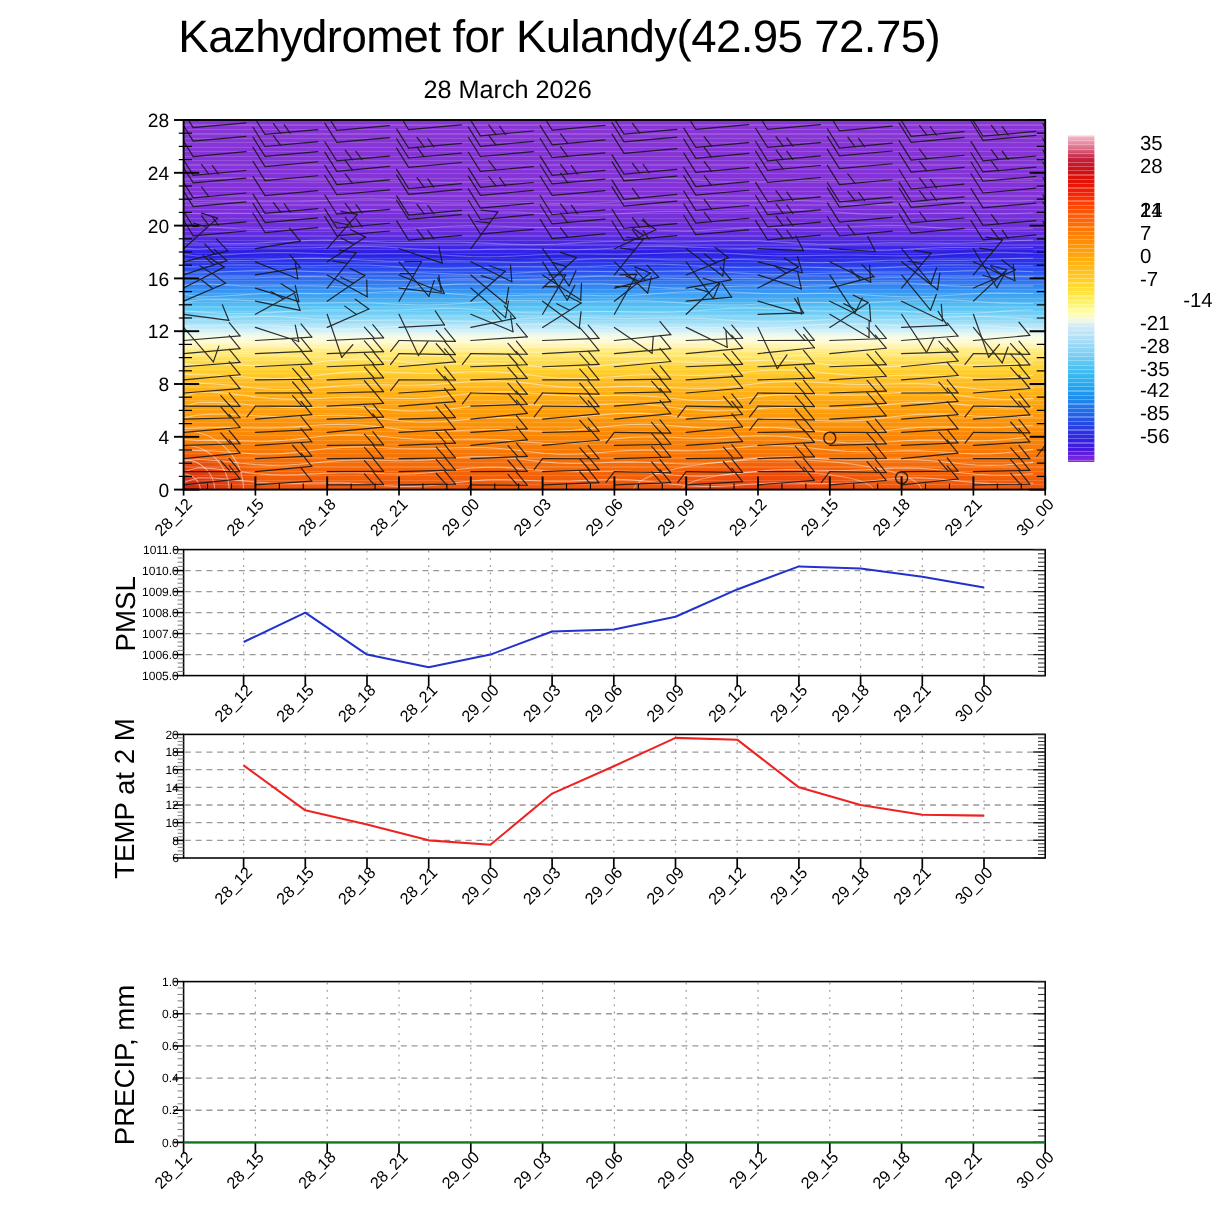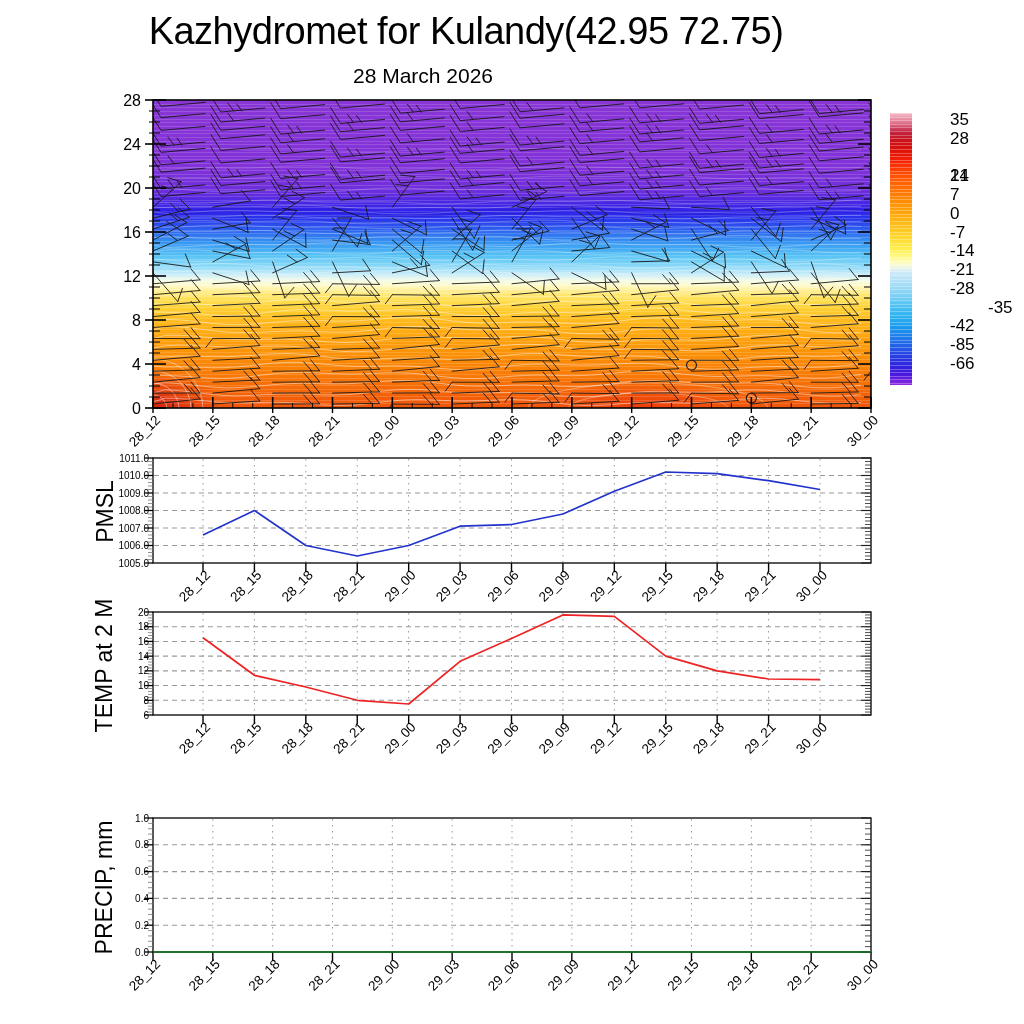--- a/index.html
+++ b/index.html
@@ -44,27 +44,27 @@
     <div class="stria"></div>
   </div>
   <div id="cbar-labels">
       <span class="cb-label" style="top: 111px;">35</span>
       <span class="cb-label" style="top: 129.77px;">28</span>
       <span class="cb-label" style="top: 148.54px; margin-top: 18px;">21</span>
       <span class="cb-label" style="top: 167.31px;">14</span>
       <span class="cb-label" style="top: 186.08px;">7</span>
       <span class="cb-label" style="top: 204.85px;">0</span>
       <span class="cb-label" style="top: 223.62px;">-7</span>
-      <span class="cb-label" style="top: 242.39px;">-14</span>
+      <span class="cb-label" style="top: 242.39px; margin-left: 36px;">-14</span>
       <span class="cb-label" style="top: 261.16px;">-21</span>
       <span class="cb-label" style="top: 279.93px;">-28</span>
-      <span class="cb-label" style="top: 298.7px; margin-left: 38px;">-35</span>
+      <span class="cb-label" style="top: 298.7px;">-35</span>
       <span class="cb-label" style="top: 317.47px;">-42</span>
       <span class="cb-label" style="top: 336.24px;">-85</span>
-      <span class="cb-label" style="top: 355.01px;">-66</span>
+      <span class="cb-label" style="top: 355.01px;">-56</span>
     </div>
 
   <svg id="plot" width="1024" height="1024" viewBox="0 0 1024 1024">
       <defs>
         <clipPath id="heatclip">
           <rect x="153" y="100" width="718" height="308"></rect>
         </clipPath>
       </defs>
       <g clip-path="url(#heatclip)">
         <path d="M153 212.0 L165 214.1 L177 213.5 L189 212.4 L201 211.2 L213 210.1 L225 209.4 L237 209.3 L249 209.6 L261 210.3 L273 211.0 L285 211.4 L297 211.5 L309 211.3 L321 211.1 L333 210.9 L345 211.2 L357 211.9 L369 212.9 L381 214.0 L393 214.8 L405 215.2 L417 215.0 L429 214.2 L441 213.2 L453 212.2 L465 211.6 L477 211.3 L489 211.4 L501 211.7 L513 211.8 L525 211.7 L537 211.1 L549 210.4 L561 209.6 L573 209.1 L585 209.1 L597 209.7 L609 210.8 L621 212.0 L633 213.1 L645 213.8 L657 214.0 L669 213.7 L681 213.3 L693 212.9 L705 212.8 L717 213.0 L729 213.5 L741 213.9 L753 214.1 L765 213.8 L777 213.0 L789 211.8 L801 210.6 L813 209.6 L825 209.1 L837 209.2 L849 209.8 L861 210.5" fill="none" stroke="#2217d8" stroke-width="5" opacity="0.4"></path>

